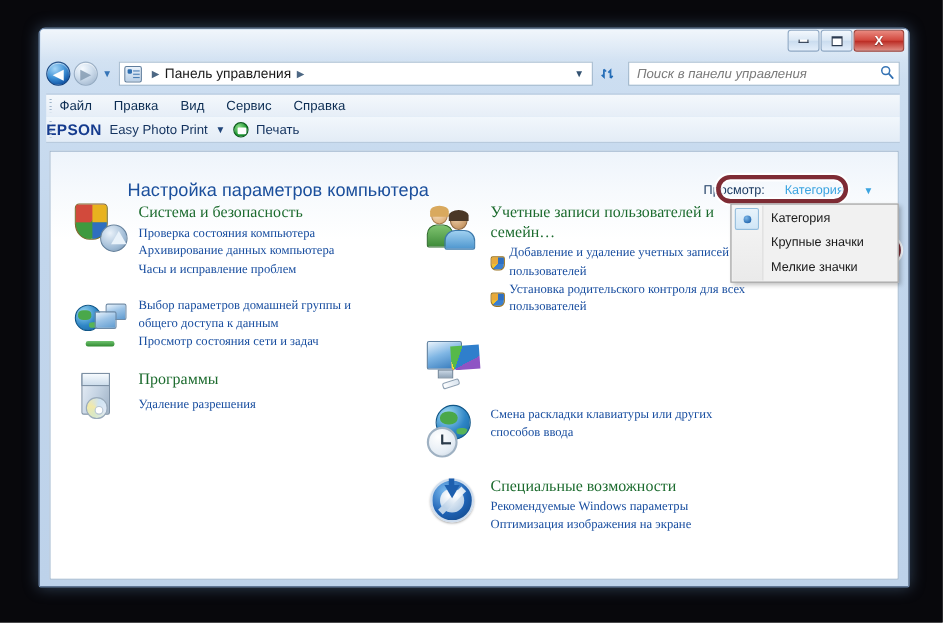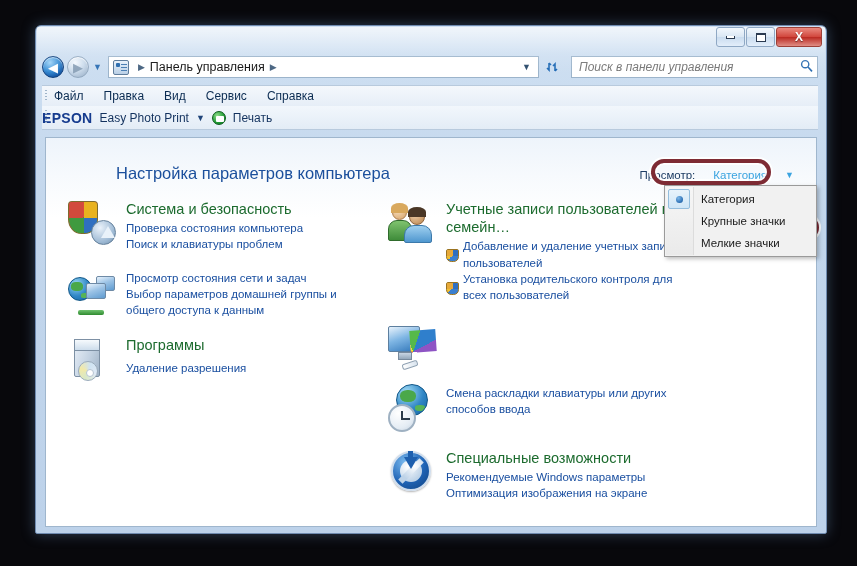--- a/index.html
+++ b/index.html
@@ -164,21 +164,21 @@
     border: 1px solid #9fb6cd;
     overflow: hidden;
   }
   #content-inner {
     position:absolute; inset:0;
     background: linear-gradient(180deg,#eef4fb 0%, #f7fafd 38px, #ffffff 80px);
     padding: 16px 22px 0 22px;
   }
 
   
-  #header-row { display:flex; align-items:center; }
+  #header-row { display:flex; align-items:flex-start; }
   #page-title {
     font-size: 16.5px; color:#1b4f9c; font-weight: normal;
     margin-left: 48px; margin-top: 10px;
   }
   #view-area {
     margin-left:auto; display:flex; align-items:center; gap:18px;
     margin-top: 13px; position: relative;
   }
   #view-label { font-size: 11.5px; color:#1d3c63; }
   #view-value { font-size: 11.5px; color:#3ba4e0; }
@@ -226,22 +226,23 @@
   .menu-item .radio-dot {
     width: 7px; height: 7px; border-radius: 50%;
     background: radial-gradient(circle at 35% 30%, #7fb8e8, #2b6fb5 70%, #17497f);
   }
 
   
   #grid {
     display: grid;
     grid-template-columns: 312px 1fr;
     column-gap: 8px;
-    margin-top: 16px;
+    margin-top: 0;
     position: relative;
+    font-family: Liberation Serif, serif;
   }
   .col { display: flex; flex-direction: column; }
   .cat { display: flex; margin-bottom: 16px; }
   .cat-icon {
     width: 48px; min-width: 48px; height: 48px;
     margin-right: 10px; position: relative;
   }
   .cat-body { padding-top: 1px; }
   .cat-title {
     font-size: 14.5px; color:#1c6b2e; font-weight: normal;
@@ -541,38 +542,41 @@
               <div class="cat-icon ic-security">
                 <span class="shield-big"></span>
                   <span class="chart"></span>
               </div>
               <div class="cat-body">
                 <div class="cat-title">Система и безопасность</div>
                 <div class="cat-link">
                     <span class="txt">Проверка состояния компьютера</span>
                   </div>
                 <div class="cat-link">
-                    <span class="txt">Поиск и клавиатуры проблем</span>
+                    <span class="txt">Архивирование данных компьютера</span>
+                  </div>
+                <div class="cat-link">
+                    <span class="txt">Часы и исправление проблем</span>
                   </div>
               </div>
             </div>
 
             <div class="cat">
               <div class="cat-icon ic-network">
                 <span class="globe"></span>
                   <span class="mon2"></span>
                   <span class="mon1"></span>
                   <span class="cable"></span>
               </div>
               <div class="cat-body">
+                <div class="cat-link" style="max-width:222px">
+                    <span class="txt">Выбор параметров домашней группы и общего доступа к данным</span>
+                  </div>
                 <div class="cat-link">
                     <span class="txt">Просмотр состояния сети и задач</span>
-                  </div>
-                <div class="cat-link" style="max-width:222px">
-                    <span class="txt">Выбор параметров домашней группы и общего доступа к данным</span>
                   </div>
               </div>
             </div>
 
 
             <div class="cat">
               <div class="cat-icon ic-programs">
                 <span class="box"></span>
                   <span class="lid"></span>
                   <span class="cd"></span>

